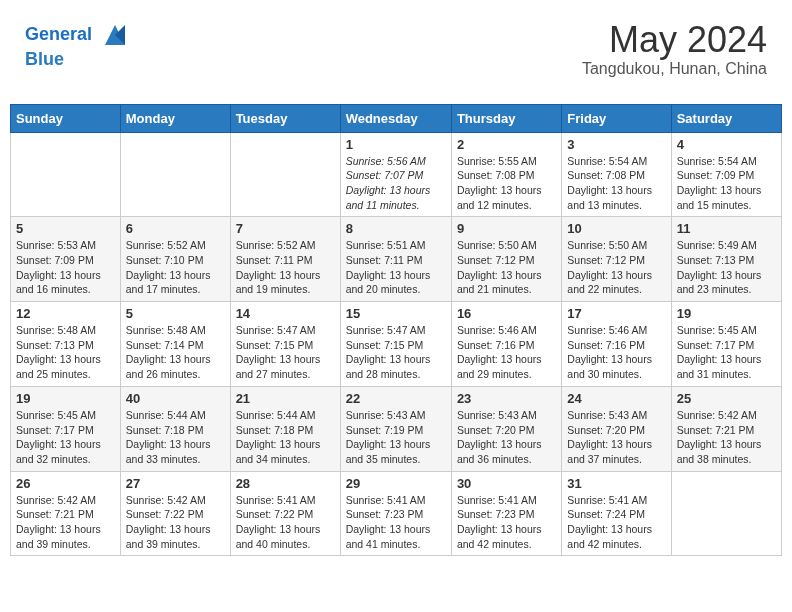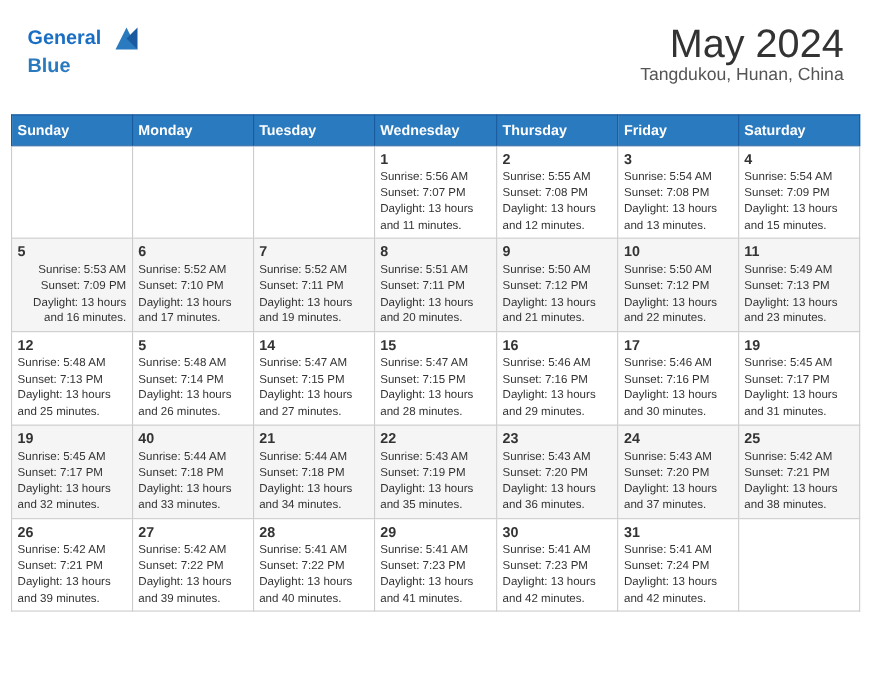--- a/index.html
+++ b/index.html
@@ -123,21 +123,21 @@
         <th>Saturday</th>
       </tr>
   </thead>
   <tbody id="calendar-body">
   <tr>
         <td class="empty-cell"></td>
         <td class="empty-cell"></td>
         <td class="empty-cell"></td>
         <td>
           <span class="day-number">1</span>
-          <div class="day-info" style="white-space: pre-line;">Sunrise: 5:56 AM
+          <div class="day-info" style="white-space: pre-line; font-style: italic;">Sunrise: 5:56 AM
 Sunset: 7:07 PM
 Daylight: 13 hours
 and 11 minutes.</div>
         </td>
         <td>
           <span class="day-number">2</span>
           <div class="day-info" style="white-space: pre-line;">Sunrise: 5:55 AM
 Sunset: 7:08 PM
 Daylight: 13 hours
 and 12 minutes.</div>
@@ -153,21 +153,21 @@
           <span class="day-number">4</span>
           <div class="day-info" style="white-space: pre-line;">Sunrise: 5:54 AM
 Sunset: 7:09 PM
 Daylight: 13 hours
 and 15 minutes.</div>
         </td>
       </tr>
       <tr>
         <td>
           <span class="day-number">5</span>
-          <div class="day-info" style="white-space: pre-line; text-align: right;">Sunrise: 5:53 AM
+          <div class="day-info" style="white-space: pre-line;">Sunrise: 5:53 AM
 Sunset: 7:09 PM
 Daylight: 13 hours
 and 16 minutes.</div>
         </td>
         <td>
           <span class="day-number">6</span>
           <div class="day-info" style="white-space: pre-line;">Sunrise: 5:52 AM
 Sunset: 7:10 PM
 Daylight: 13 hours
 and 17 minutes.</div>

